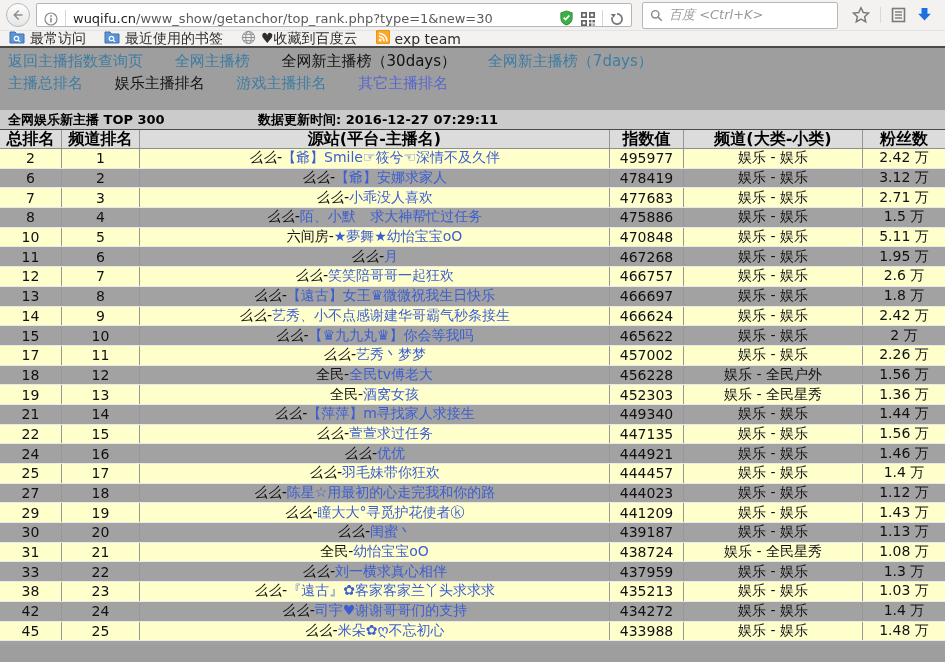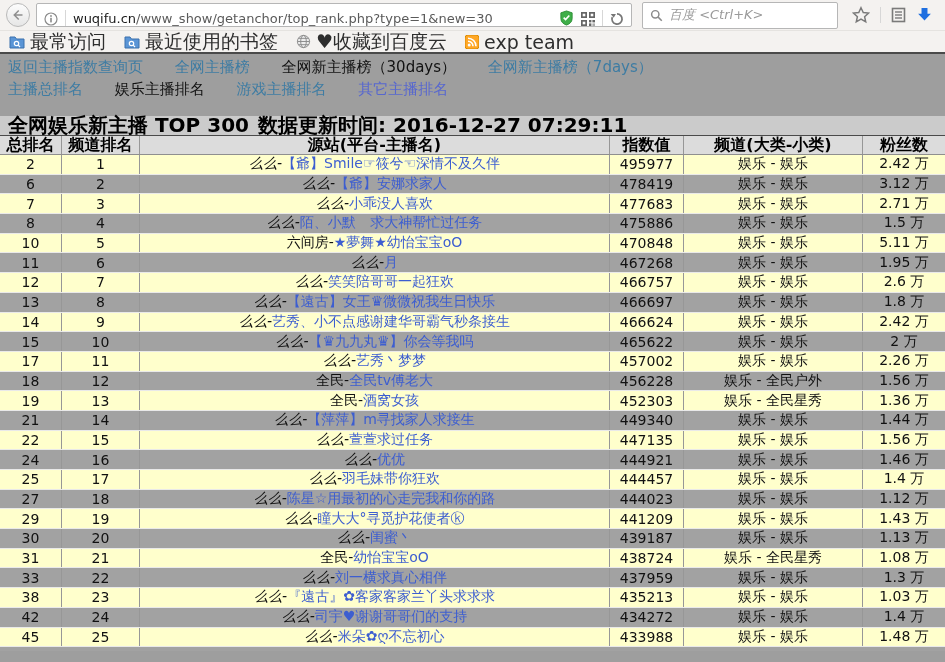--- a/index.html
+++ b/index.html
@@ -16,36 +16,36 @@
   .url-text { flex:1; font-size:13px; white-space:nowrap; overflow:hidden; }
   .url-domain { color:#1b1b1b; }
   .url-path { color:#5a5a5a; }
   .vdiv { width:1px; height:16px; background:#d7d7d7; }
   .searchbox { flex:0 0 196px; height:27px; background:#fff; border:1px solid #b6b6b6; border-radius:2px;
                display:flex; align-items:center; padding:0 7px; gap:6px; margin-left:4px; }
   .search-ph { color:#9a9a9a; font-size:13px; font-style:italic; white-space:nowrap; }
   .tb-icon { display:flex; align-items:center; justify-content:center; cursor:pointer; }
   .right-icons { display:flex; align-items:center; gap:10px; margin-left:8px; }
 
-  .bookmarks { height:22px; display:flex; align-items:center; gap:18px; padding:0 9px; font-size:19px; color:#2e2e2e;
+  .bookmarks { height:16px; display:flex; align-items:center; gap:18px; padding:0 9px; font-size:14px; color:#2e2e2e;
                border-top:1px solid #e5e3e0; }
   .bm-item { display:flex; align-items:center; gap:5px; cursor:pointer; white-space:nowrap; }
   .chrome-sep { height:2px; background:#4a4a4a; }
 
   
   .page { padding-top:4px; }
   .nav-line { height:22px; padding-left:8px; font-size:15px; white-space:nowrap; }
   .nav-line a { text-decoration:none; margin-right:27px; cursor:pointer; }
   .nav-link { color:#3e7ca3; }
   .nav-current { color:#121212; }
   .nav-link-alt { color:#5767cf; }
 
   .rank-table { margin-top:14px; width:945px; }
   .title-row { height:20px; background:#cbcbcb; border-bottom:1px solid #4a4a4a;
-               display:flex; align-items:center; font-weight:bold; font-size:20px; color:#000; }
+               display:flex; align-items:center; font-weight:bold; font-size:13px; color:#000; }
   .title-text { margin-left:8px; width:250px; white-space:nowrap; }
   .update-text { white-space:nowrap; }
 
   .header-row { height:19px; background:#dcdcdc; display:flex; font-weight:bold; font-size:16px; color:#000;
                 border-bottom:1px solid #8f8f8f; }
   .hcell { display:flex; align-items:center; justify-content:center; border-right:1px solid #979797; white-space:nowrap; }
   .hcell:last-child { border-right:none; }
 
   .row { height:19.7px; display:flex; font-size:14px; color:#111; border-bottom:1px solid #e9e9e9; }
   .row.odd  { background:#ffffcc; }

